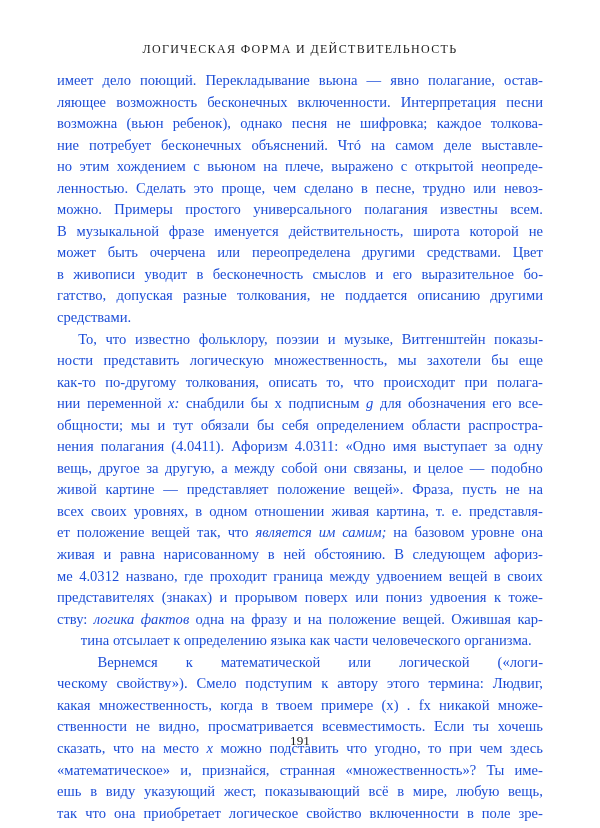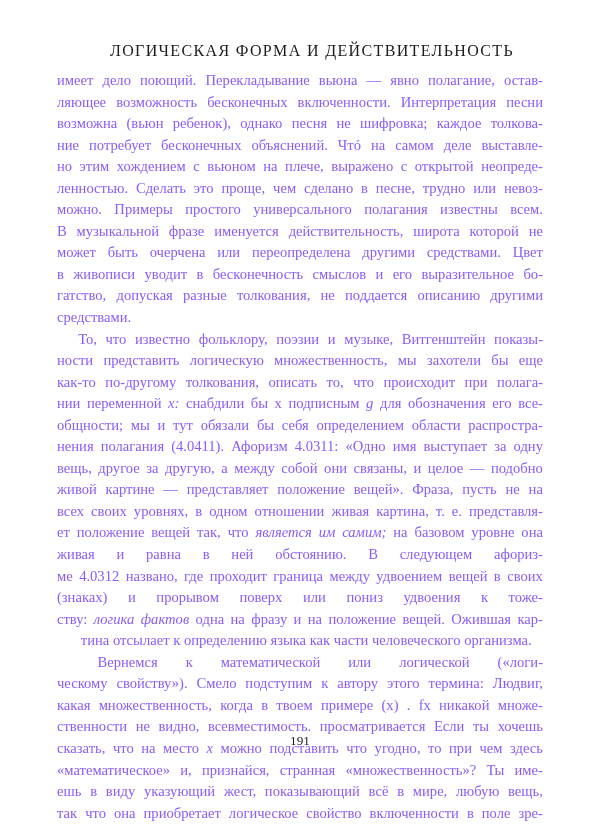--- a/index.html
+++ b/index.html
@@ -14,41 +14,41 @@
     height: 828px;
     background: #ffffff;
     overflow: hidden;
     font-family: "Liberation Serif", "DejaVu Serif", serif;
     color: #1a1a1a;
     -webkit-font-smoothing: antialiased;
   }
   .running-head {
     position: absolute;
     top: 42px;
-    left: 69px;
+    left: 57px;
     width: 486px;
     text-align: center;
-    font-size: 16px;
+    font-size: 12px;
     letter-spacing: 1.35px;
     text-transform: uppercase;
     color: #1c1c1c;
     white-space: nowrap;
   }
   .textblock {
     position: absolute;
     top: 70px;
     left: 57px;
     width: 486px;
   }
   .line {
     display: block;
     height: 21.55px;
     line-height: 21.55px;
     font-size: 14.6px;
-    color: #8b5cf6;
+    color: #1d4ed8;
     white-space: nowrap;
     letter-spacing: 0;
   }
   
   .line.just {
     display: flex;
     justify-content: space-between;
     white-space: pre;
   }
   .line.just > span { white-space: pre; }
@@ -88,29 +88,29 @@
       <div class="line just"><span style="width: 12.5px; flex: 0 0 12.5px;"></span><span>То,</span><span>что</span><span>известно</span><span>фольклору,</span><span>поэзии</span><span>и</span><span>музыке,</span><span>Витгенштейн</span><span>показы-</span></div>
       <div class="line just"><span>ности</span><span>представить</span><span>логическую</span><span>множественность,</span><span>мы</span><span>захотели</span><span>бы</span><span>еще</span></div>
       <div class="line just"><span>как-то</span><span>по-другому</span><span>толкования,</span><span>описать</span><span>то,</span><span>что</span><span>происходит</span><span>при</span><span>полага-</span></div>
       <div class="line just"><span>нии</span><span>переменной</span><span class="it">x:</span><span>снабдили</span><span>бы</span><span>x</span><span>подписным</span><span class="it">g</span><span>для</span><span>обозначения</span><span>его</span><span>все-</span></div>
       <div class="line just"><span>общности;</span><span>мы</span><span>и</span><span>тут</span><span>обязали</span><span>бы</span><span>себя</span><span>определением</span><span>области</span><span>распростра-</span></div>
       <div class="line just"><span>нения</span><span>полагания</span><span>(4.0411).</span><span>Афоризм</span><span>4.0311:</span><span>«Одно</span><span>имя</span><span>выступает</span><span>за</span><span>одну</span></div>
       <div class="line just"><span>вещь,</span><span>другое</span><span>за</span><span>другую,</span><span>а</span><span>между</span><span>собой</span><span>они</span><span>связаны,</span><span>и</span><span>целое</span><span>—</span><span>подобно</span></div>
       <div class="line just"><span>живой</span><span>картине</span><span>—</span><span>представляет</span><span>положение</span><span>вещей».</span><span>Фраза,</span><span>пусть</span><span>не</span><span>на</span></div>
       <div class="line just"><span>всех</span><span>своих</span><span>уровнях,</span><span>в</span><span>одном</span><span>отношении</span><span>живая</span><span>картина,</span><span>т.</span><span>е.</span><span>представля-</span></div>
       <div class="line just"><span>ет</span><span>положение</span><span>вещей</span><span>так,</span><span>что</span><span class="it">является</span><span class="it">им</span><span class="it">самим;</span><span>на</span><span>базовом</span><span>уровне</span><span>она</span></div>
-      <div class="line just"><span>живая</span><span>и</span><span>равна</span><span>в</span><span>ней</span><span>обстоянию.</span><span>В</span><span>следующем</span><span>афориз-</span></div>
+      <div class="line just"><span>живая</span><span>и</span><span>равна</span><span>нарисованному</span><span>в</span><span>ней</span><span>обстоянию.</span><span>В</span><span>следующем</span><span>афориз-</span></div>
       <div class="line just"><span>ме</span><span>4.0312</span><span>названо,</span><span>где</span><span>проходит</span><span>граница</span><span>между</span><span>удвоением</span><span>вещей</span><span>в</span><span>своих</span></div>
-      <div class="line just"><span>(знаках)</span><span>и</span><span>прорывом</span><span>поверх</span><span>или</span><span>пониз</span><span>удвоения</span><span>к</span><span>тоже-</span></div>
+      <div class="line just"><span>представителях</span><span>(знаках)</span><span>и</span><span>прорывом</span><span>поверх</span><span>или</span><span>пониз</span><span>удвоения</span><span>к</span><span>тоже-</span></div>
       <div class="line just"><span>ству:</span><span class="it">логика</span><span class="it">фактов</span><span>одна</span><span>на</span><span>фразу</span><span>и</span><span>на</span><span>положение</span><span>вещей.</span><span>Ожившая</span><span>кар-</span></div>
       <div class="line last indent"><span>тина</span> <span>отсылает</span> <span>к</span> <span>определению</span> <span>языка</span> <span>как</span> <span>части</span> <span>человеческого</span> <span>организма.</span></div>
       <div class="line just"><span style="width: 12.5px; flex: 0 0 12.5px;"></span><span>Вернемся</span><span>к</span><span>математической</span><span>или</span><span>логической</span><span>(«логи-</span></div>
       <div class="line just"><span>ческому</span><span>свойству»).</span><span>Смело</span><span>подступим</span><span>к</span><span>автору</span><span>этого</span><span>термина:</span><span>Людвиг,</span></div>
       <div class="line just"><span>какая</span><span>множественность,</span><span>когда</span><span>в</span><span>твоем</span><span>примере</span><span>(x)</span><span>.</span><span>fx</span><span>никакой</span><span>множе-</span></div>
-      <div class="line just"><span>ственности</span><span>не</span><span>видно,</span><span>всевместимость.</span><span>просматривается</span><span>Если</span><span>ты</span><span>хочешь</span></div>
+      <div class="line just"><span>ственности</span><span>не</span><span>видно,</span><span>просматривается</span><span>всевместимость.</span><span>Если</span><span>ты</span><span>хочешь</span></div>
       <div class="line just"><span>сказать,</span><span>что</span><span>на</span><span>место</span><span class="it">x</span><span>можно</span><span>подставить</span><span>что</span><span>угодно,</span><span>то</span><span>при</span><span>чем</span><span>здесь</span></div>
       <div class="line just"><span>«математическое»</span><span>и,</span><span>признайся,</span><span>странная</span><span>«множественность»?</span><span>Ты</span><span>име-</span></div>
       <div class="line just"><span>ешь</span><span>в</span><span>виду</span><span>указующий</span><span>жест,</span><span>показывающий</span><span>всё</span><span>в</span><span>мире,</span><span>любую</span><span>вещь,</span></div>
       <div class="line just"><span>так</span><span>что</span><span>она</span><span>приобретает</span><span>логическое</span><span>свойство</span><span>включенности</span><span>в</span><span>поле</span><span>зре-</span></div>
     </div>
 
   <div class="folio">191</div>
 
 </div>
 

